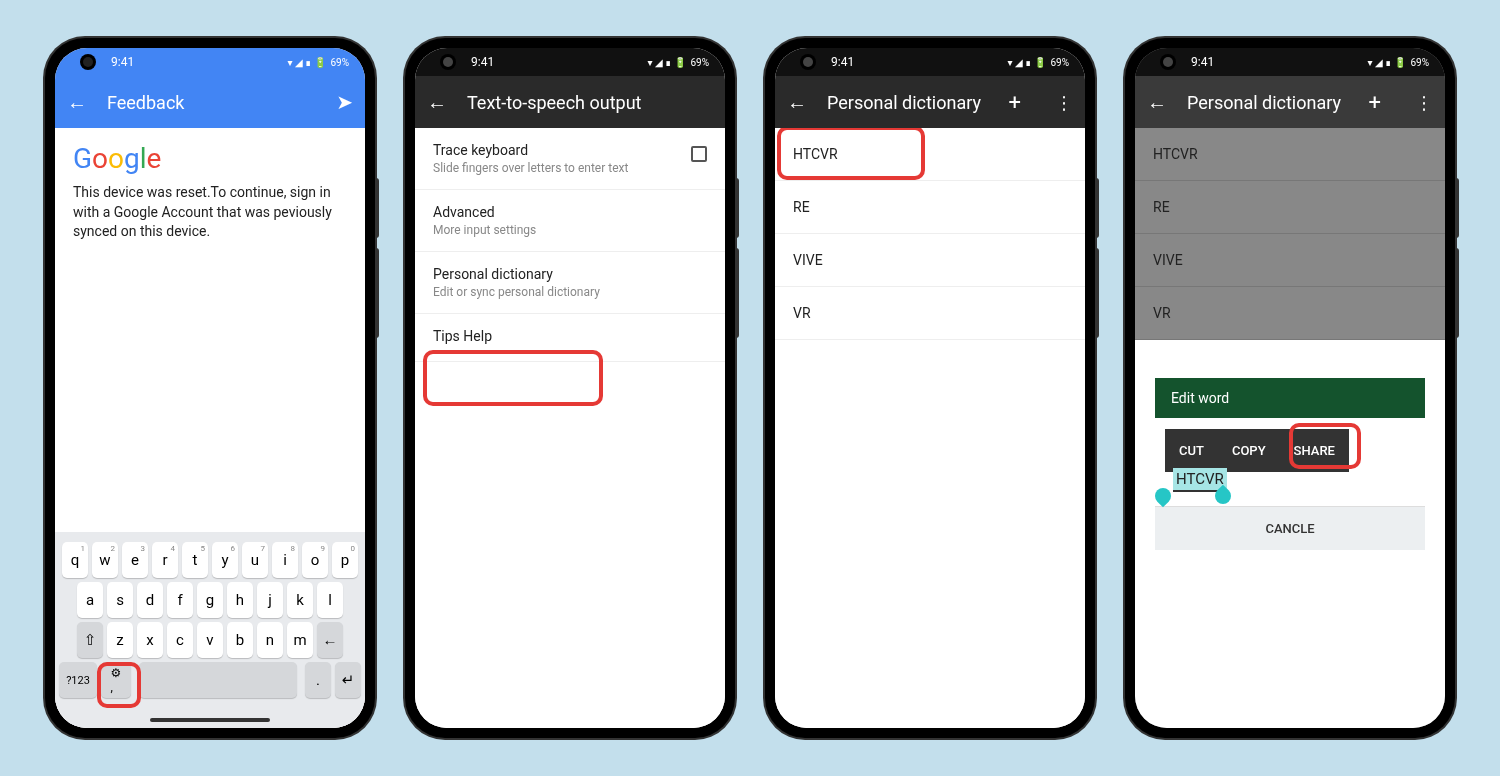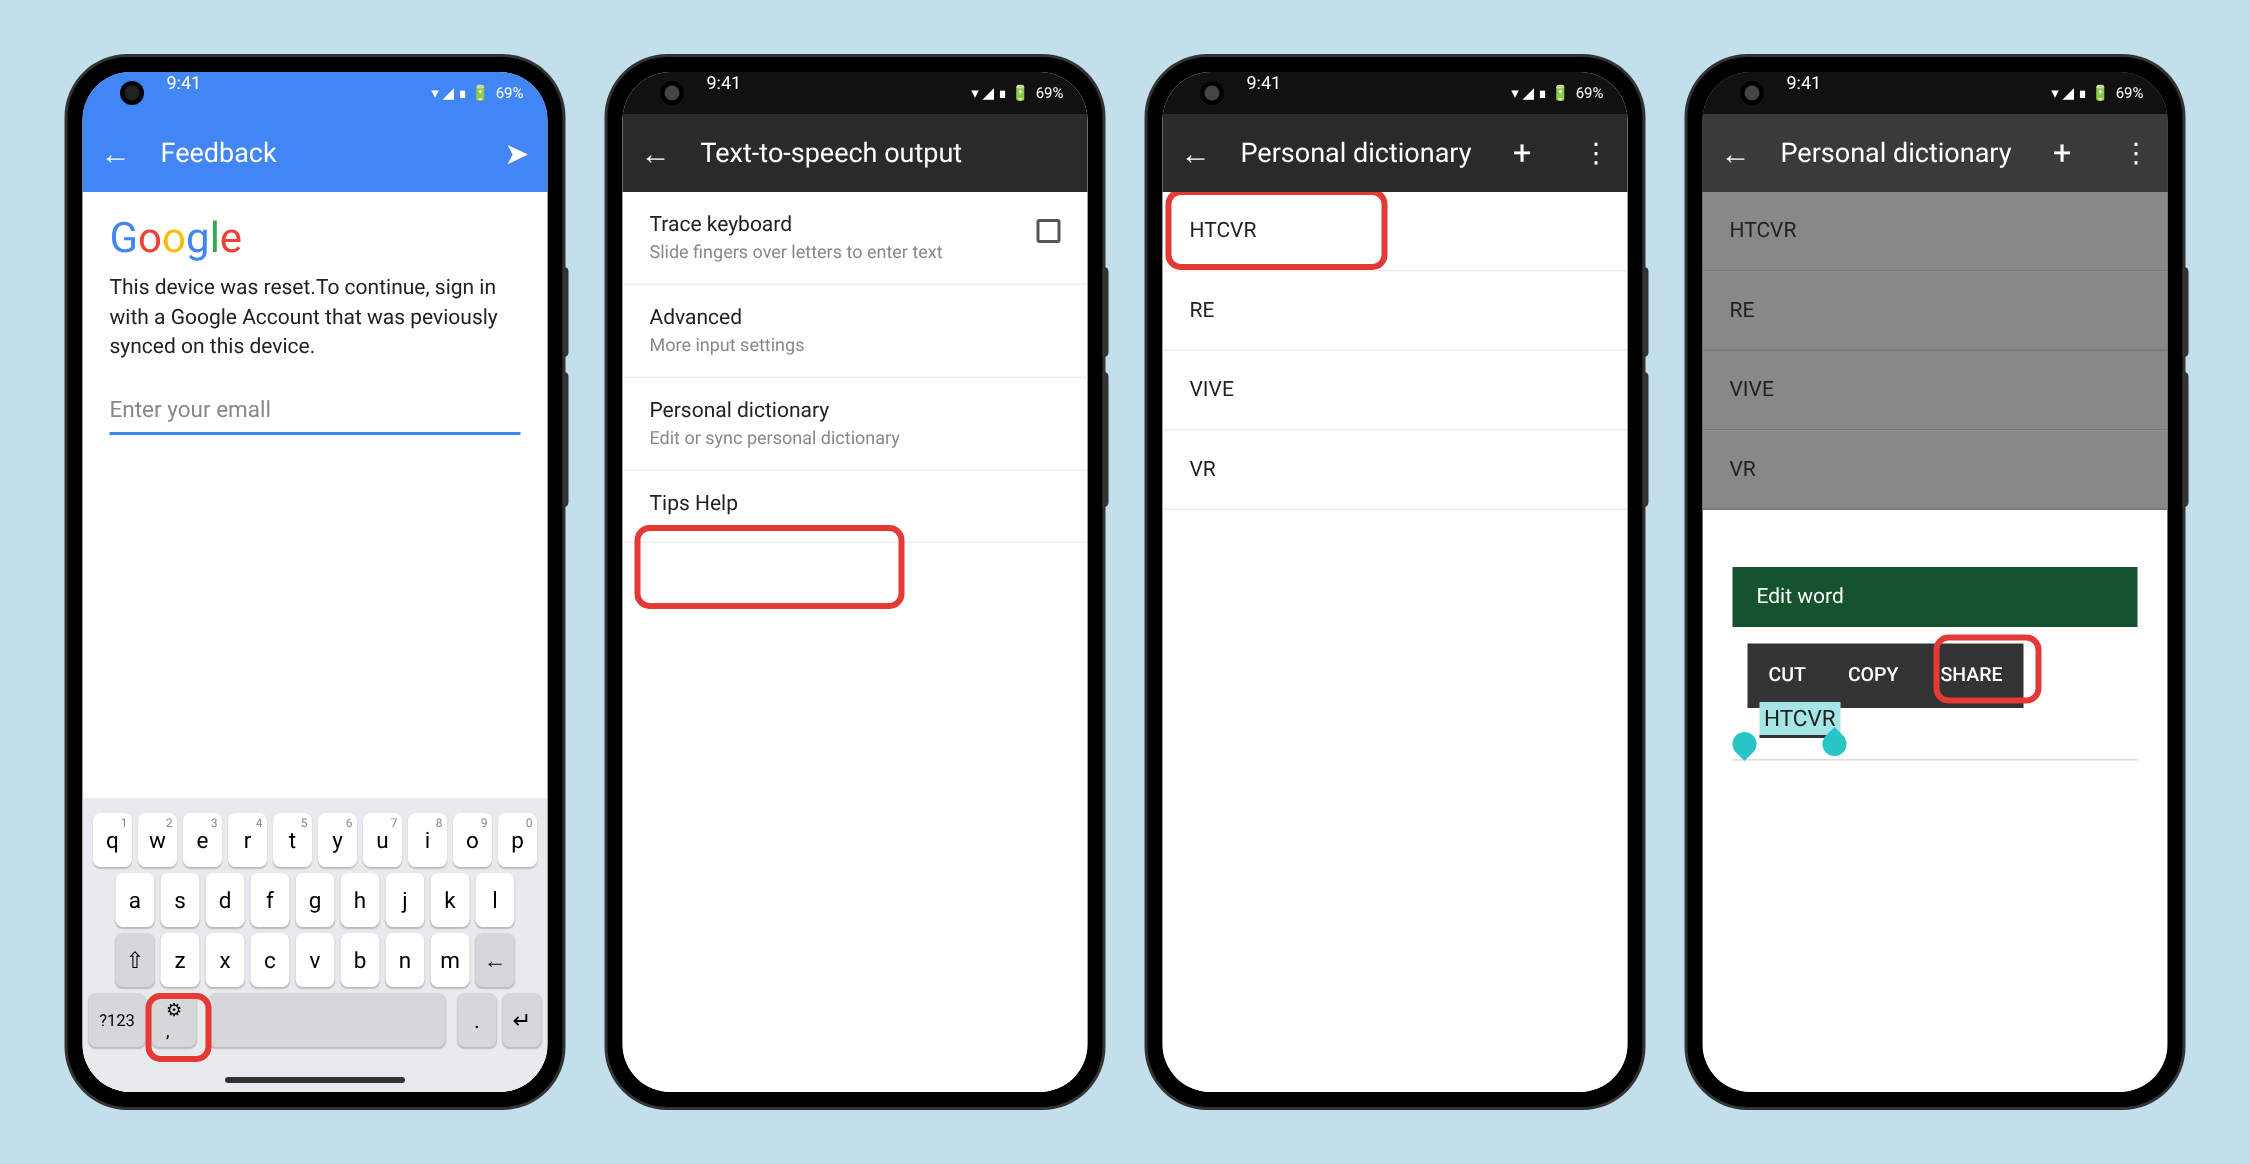--- a/index.html
+++ b/index.html
@@ -1,21 +1,21 @@
 <!DOCTYPE html>
 <html><head>
 <meta charset="utf-8">
 <style>
 *{box-sizing:border-box;margin:0;padding:0;font-family:Roboto,Arial,sans-serif}
 body{background:#c3dfec;width:1500px;height:776px;display:flex;justify-content:space-around;align-items:center;padding:0 30px}
 .phone{width:330px;height:700px;background:#000;border-radius:40px;padding:10px;position:relative;box-shadow:0 0 0 2px #333}
 .phone::before{content:"";position:absolute;right:-4px;top:140px;width:4px;height:60px;background:#333;border-radius:0 3px 3px 0}
 .phone::after{content:"";position:absolute;right:-4px;top:210px;width:4px;height:90px;background:#333;border-radius:0 3px 3px 0}
 .screen{width:100%;height:100%;border-radius:32px;overflow:hidden;position:relative;background:#fff}
-.statusbar{height:28px;display:flex;justify-content:space-between;padding:0 16px;font-size:12px;color:#fff;position:relative}
+.statusbar{height:28px;display:flex;align-items:center;justify-content:space-between;padding:0 16px;font-size:12px;color:#fff;position:relative}
 .statusbar.dark{background:#111}
 .statusbar.blue{background:#4285f4}
 .camera{width:10px;height:10px;border-radius:50%;background:#222;position:absolute;left:28px;top:9px;box-shadow:0 0 0 3px #000}
 .camera.ondark{background:#444}
 .time{margin-left:40px}
 .sicons{display:flex;gap:4px;align-items:center;font-size:10px}
 .topbar{height:52px;display:flex;align-items:center;padding:0 12px;gap:20px;color:#fff;font-size:18px}
 .topbar.blue{background:#4285f4}
 .topbar.dark{background:#2a2a2a}
 .topbar.dark2{background:#3a3a3a}
@@ -67,21 +67,20 @@
     <div class="topbar blue">
       <span class="backarrow">←</span>
       <span class="flex1">Feedback</span>
       <span class="send">➤</span>
     </div>
     <div class="content">
       <div class="google-logo">
         <span class="g-b">G</span><span class="g-r">o</span><span class="g-y">o</span><span class="g-b">g</span><span class="g-g">l</span><span class="g-r">e</span>
       </div>
       <div class="msg">This device was reset.To continue, sign in with a Google Account that was peviously synced on this device.</div>
-      <div class="inputline">Enter your emall</div>
 
       <div class="kbd">
         <div class="krow" id="kr1">
             <div class="key">q<sup>1</sup></div>
             <div class="key">w<sup>2</sup></div>
             <div class="key">e<sup>3</sup></div>
             <div class="key">r<sup>4</sup></div>
             <div class="key">t<sup>5</sup></div>
             <div class="key">y<sup>6</sup></div>
             <div class="key">u<sup>7</sup></div>
@@ -210,17 +209,18 @@
           <div class="ctxitem">COPY</div>
           <div class="ctxitem">SHARE</div>
           <div class="redbox" style="left:124px;top:-6px;width:72px;height:46px"></div>
         </div>
         <div class="editarea">
           <span class="selword">HTCVR</span>
           <div class="selhandle" style="left:0px;top:70px;transform:rotate(-45deg)"></div>
           <div class="selhandle" style="left:60px;top:70px;transform:rotate(135deg)"></div>
         </div>
         <div class="dlgbtns">
+          <div class="dlgbtn">CANCLE</div>
         </div>
       </div>
     </div>
   </div>
 </div>
 
 </body></html>

